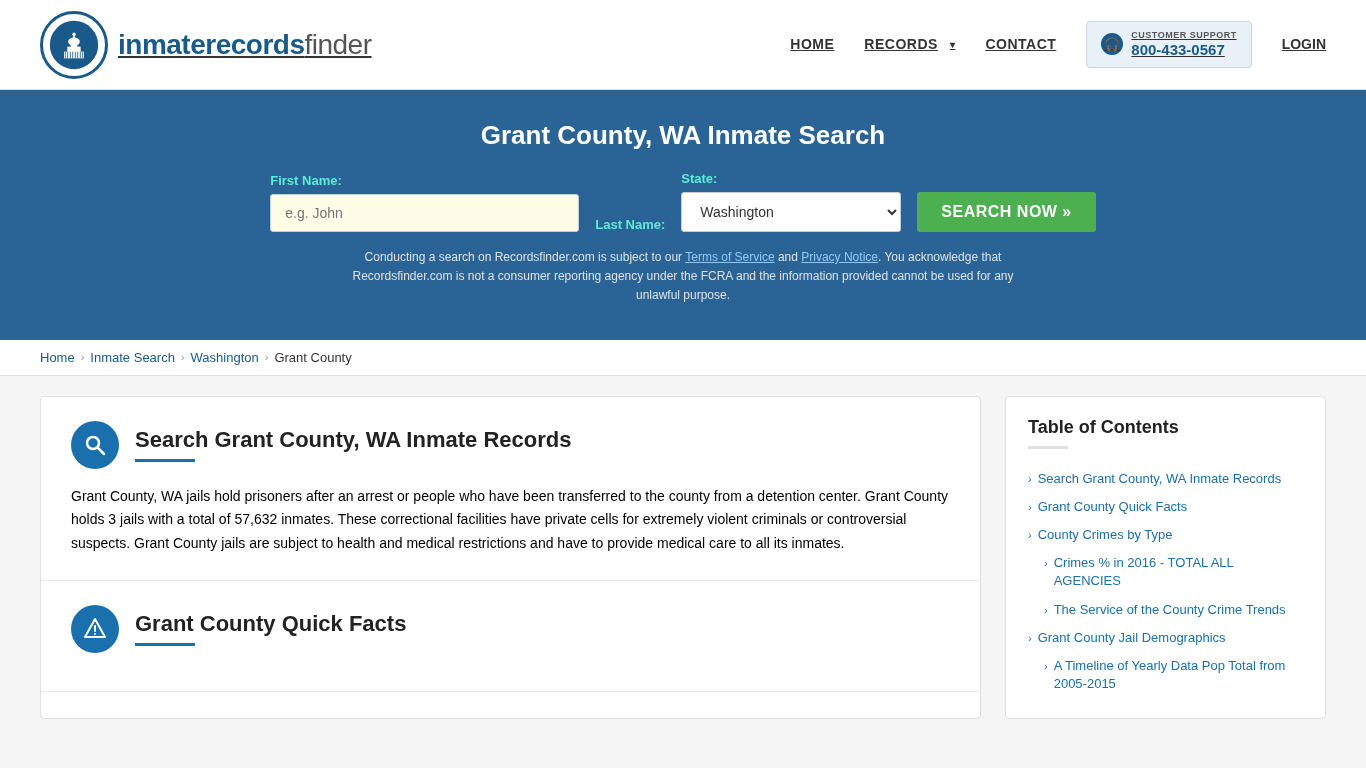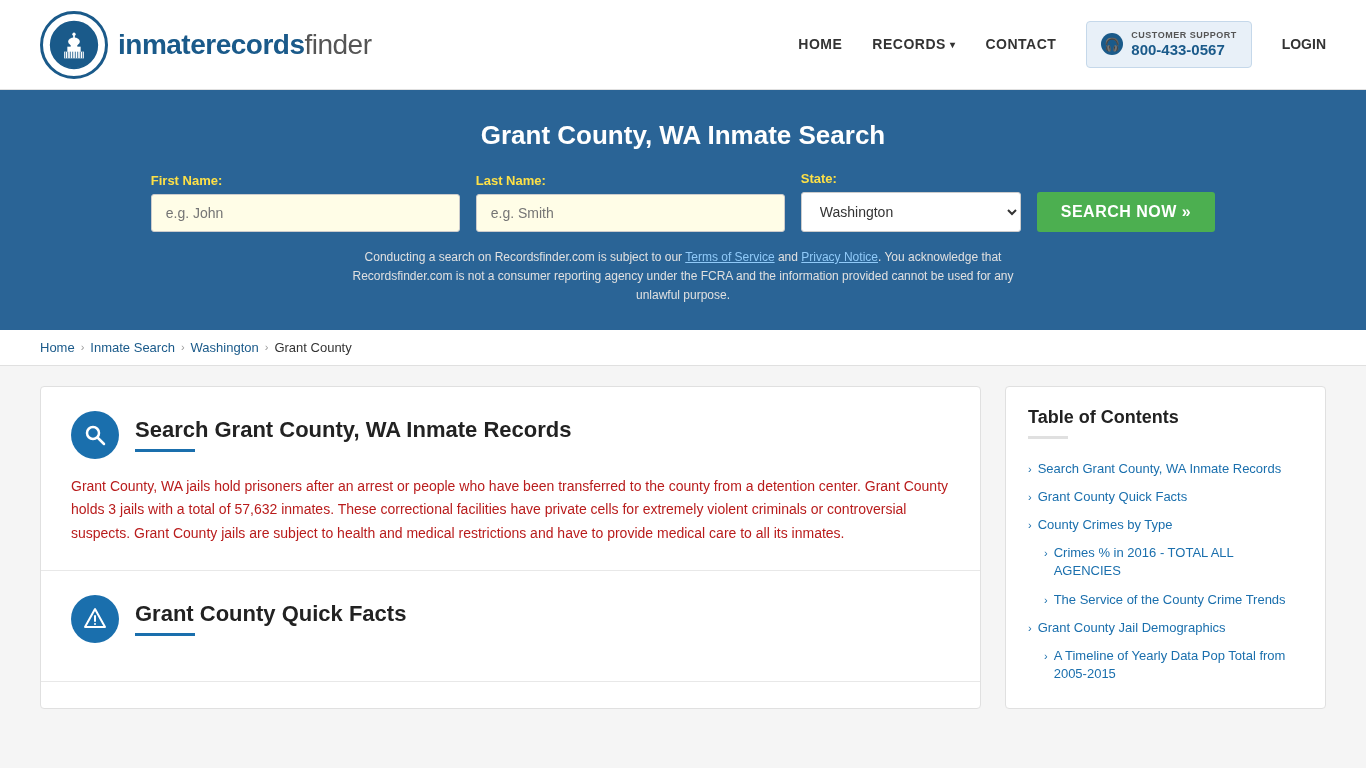--- a/index.html
+++ b/index.html
@@ -7,20 +7,21 @@
 
     
     .header {
       background: #fff;
       border-bottom: 1px solid #e0e0e0;
       padding: 10px 40px;
       display: flex;
       align-items: center;
       justify-content: space-between;
       height: 90px;
+      text-decoration: underline;
     }
     .logo-area {
       display: flex;
       align-items: center;
       gap: 10px;
     }
     .logo-circle {
       width: 68px;
       height: 68px;
       border-radius: 50%;
@@ -59,21 +60,21 @@
       font-size: 14px;
       font-weight: 700;
       color: #333;
       text-decoration: none;
       letter-spacing: 0.5px;
       cursor: pointer;
     }
     .nav-records {
       display: flex;
       align-items: center;
-      gap: 4px;
+      gap: 12px;
     }
     .chevron-down {
       font-size: 10px;
       color: #333;
     }
     .support-box {
       background: #e8f0f8;
       border: 1px solid #c5d8ea;
       border-radius: 4px;
       padding: 8px 14px;
@@ -137,21 +138,21 @@
       gap: 16px;
       margin-bottom: 16px;
     }
     .form-group {
       display: flex;
       flex-direction: column;
       align-items: flex-start;
       gap: 6px;
     }
     .form-label {
-      color: #fde047;
+      color: #5eead4;
       font-size: 13px;
       font-weight: 600;
       text-align: center;
     }
     .form-input {
       background: #fffde7;
       border: 1px solid #ccc;
       border-radius: 3px;
       padding: 10px 14px;
       font-size: 14px;
@@ -180,21 +181,21 @@
       font-weight: 700;
       cursor: pointer;
       white-space: nowrap;
       letter-spacing: 0.5px;
     }
     .hero-disclaimer {
       color: #e0e0e0;
       font-size: 12px;
       line-height: 1.6;
       max-width: 700px;
-      margin: 0 auto;
+      margin: 10px auto;
     }
     .hero-disclaimer a {
       color: #90caf9;
       text-decoration: underline;
     }
 
     
     .breadcrumb {
       background: #fff;
       padding: 10px 40px;
@@ -265,21 +266,21 @@
       color: #222;
     }
     .section-underline {
       width: 60px;
       height: 3px;
       background: #1a6fad;
       margin-top: 6px;
     }
     .section-text {
       font-size: 14px;
-      color: #b91c1c;
+      color: #000000;
       line-height: 1.7;
       margin-top: 16px;
     }
 
     
     .content-right {
       width: 321px;
       flex-shrink: 0;
     }
     .toc-box {
@@ -375,21 +376,20 @@
 
 <section class="hero">
   <h1 class="hero-title">Grant County, WA Inmate Search</h1>
   <div class="search-form">
     <div class="form-group">
       <label class="form-label">First Name:</label>
       <input class="form-input" type="text" placeholder="e.g. John" style="">
     </div>
     <div class="form-group">
       <label class="form-label">Last Name:</label>
-      <input class="form-input" type="text" placeholder="e.g. Smith" style="">
     </div>
     <div class="form-group">
       <label class="form-label">State:</label>
       <select class="form-select">
         <option>Washington</option>
       </select>
     </div>
     <button class="search-btn">SEARCH NOW »</button>
   </div>
   <p class="hero-disclaimer">

